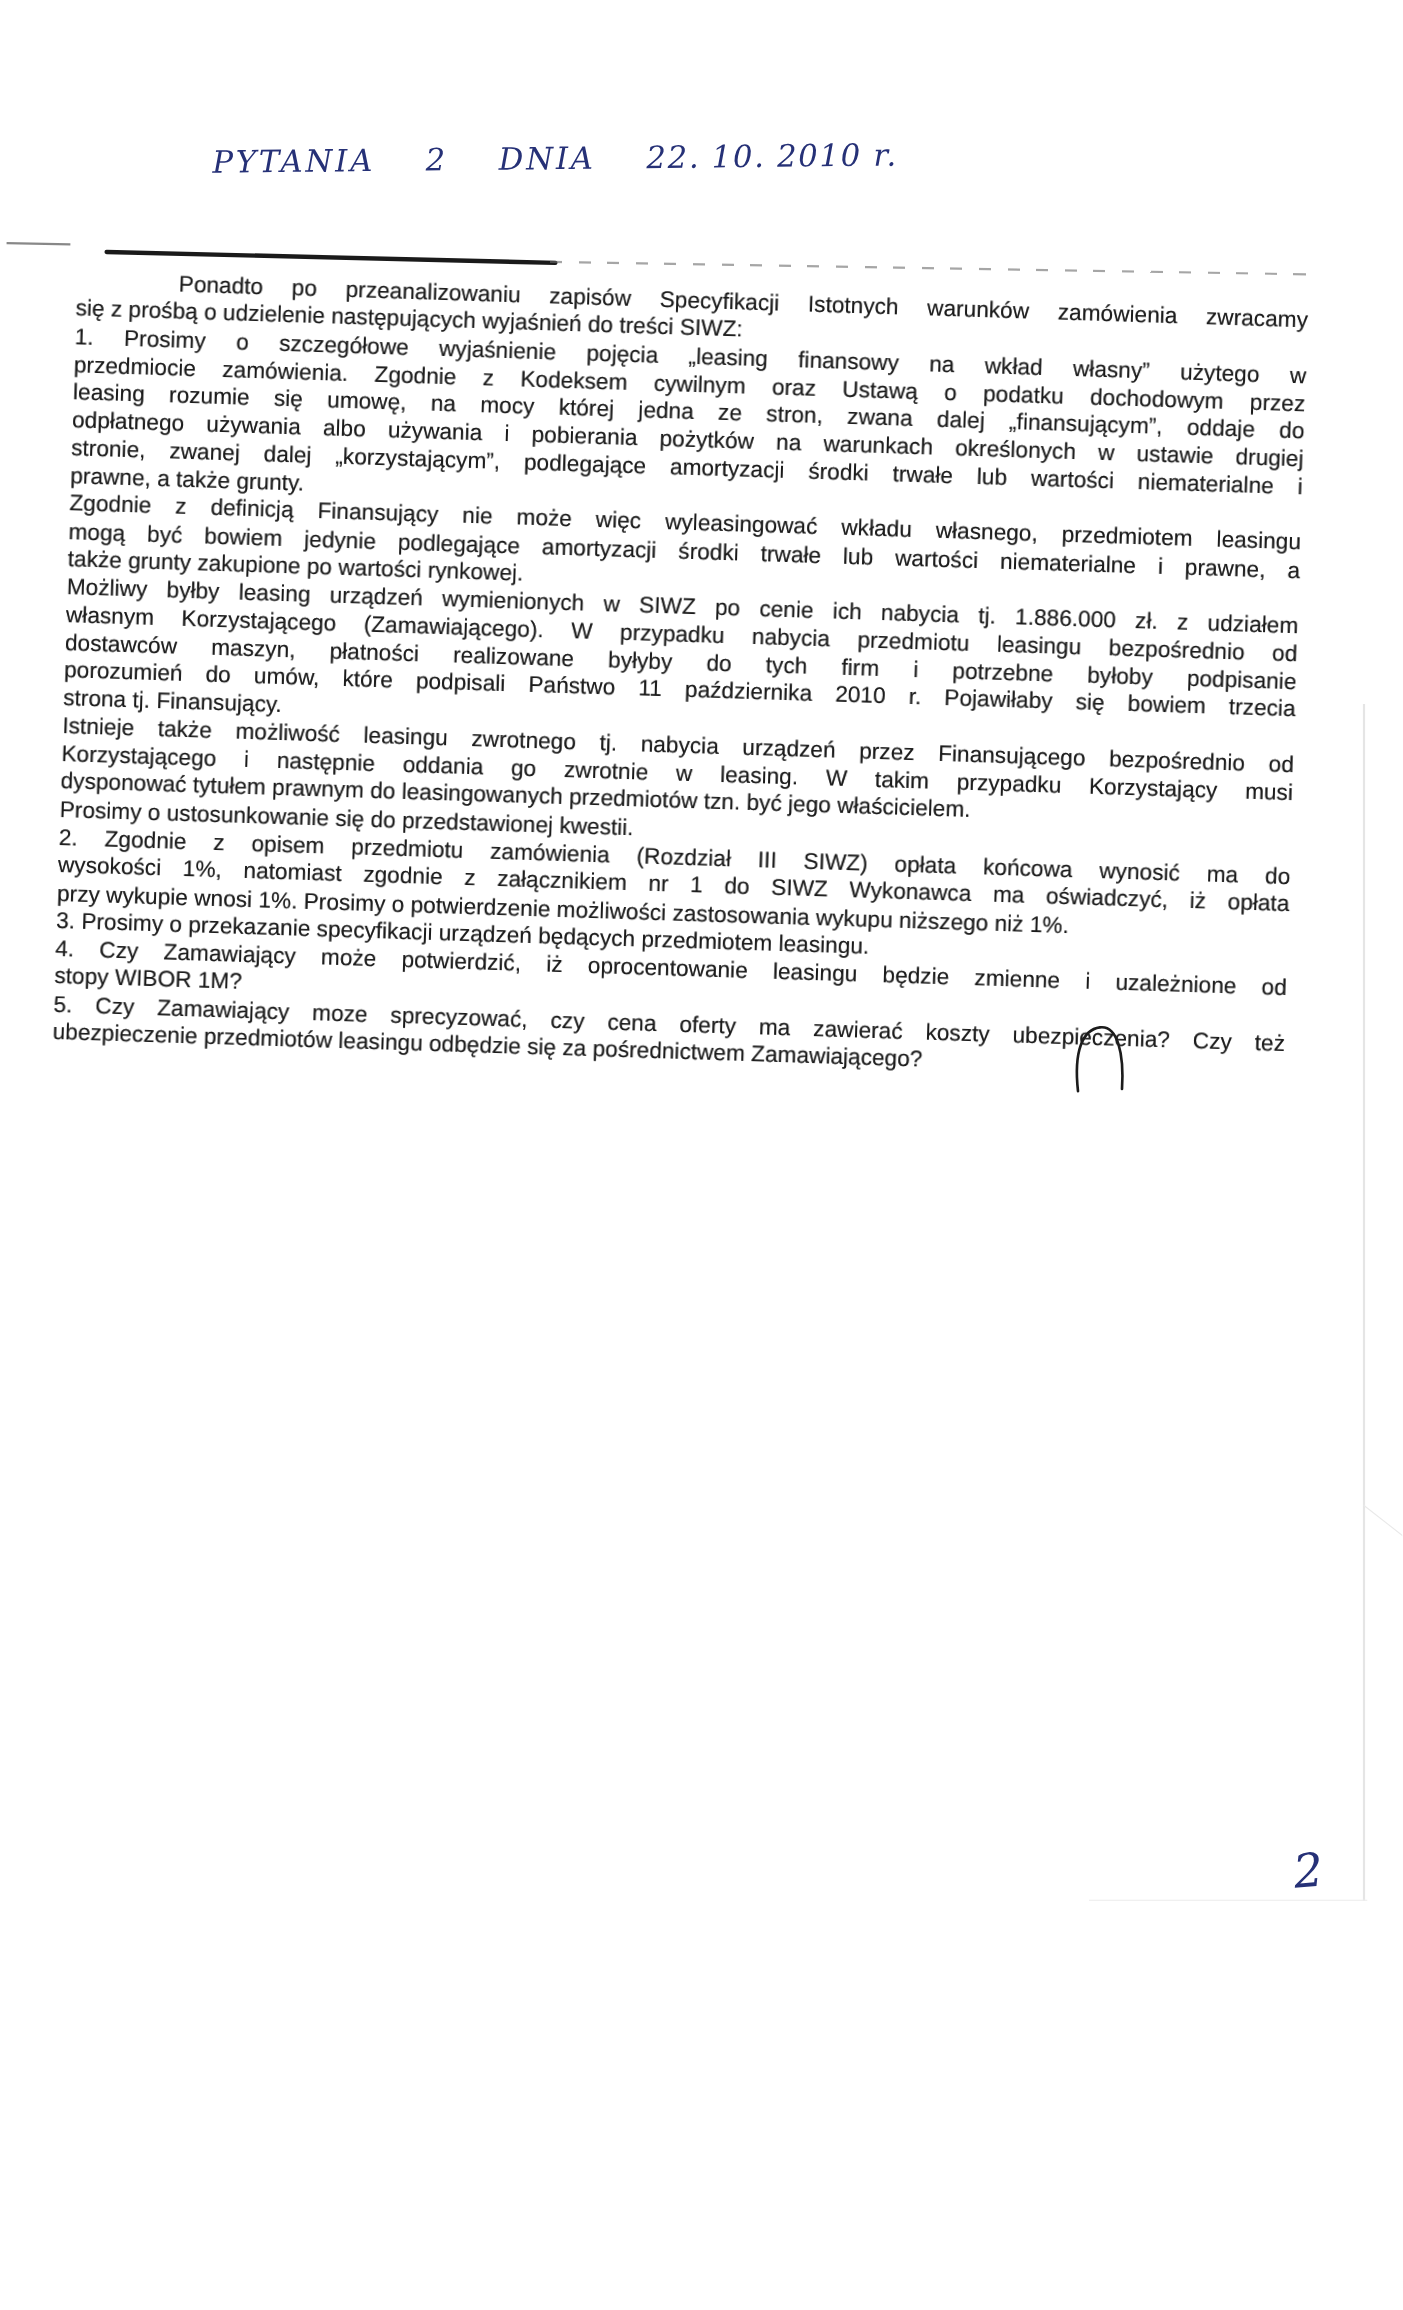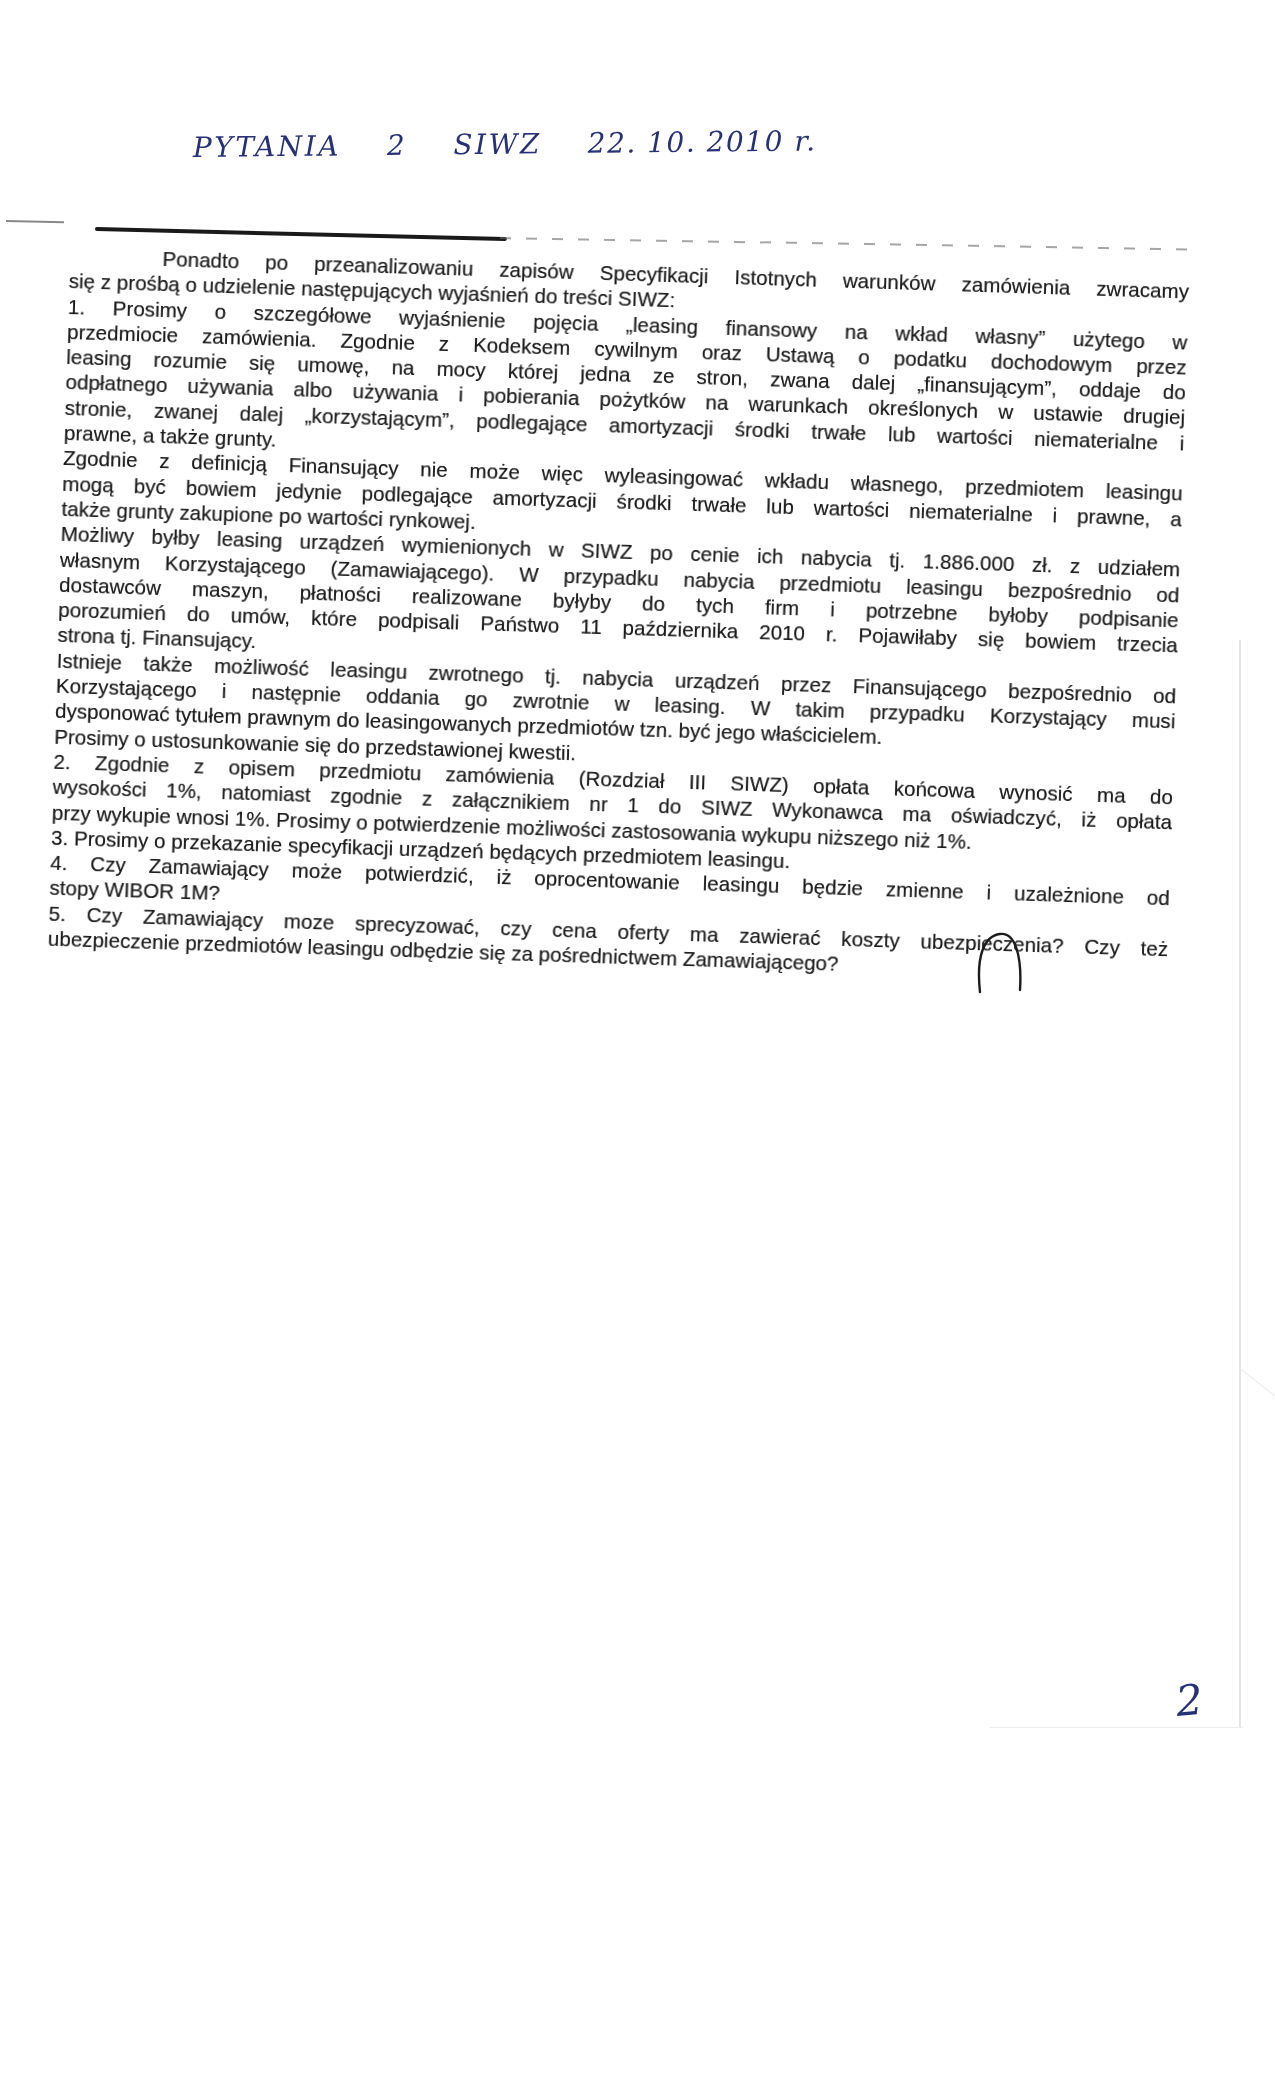--- a/index.html
+++ b/index.html
@@ -65,21 +65,21 @@
   .crease{position:absolute;left:1240px;top:1368px;width:66px;height:1px;background:#e9e9e9;transform:rotate(38deg);transform-origin:0 0;}
 </style>
 </head>
 <body>
 
 <div class="page">
 
   <div class="hand-header">
     <span>PYTANIA</span>
     <span>2</span>
-    <span>SIWZ</span>
+    <span>DNIA</span>
     <span class="date">22. 10. 2010 r.</span>
   </div>
 
   <div class="sep-dash"></div>
   <div class="sep-main"></div>
   <div class="sep-dotted"></div>
 
   <div class="body-block">
       <div class="line just ind">Ponadto po przeanalizowaniu zapisów Specyfikacji Istotnych warunków zamówienia zwracamy</div>
       <div class="line">się z prośbą o udzielenie następujących wyjaśnień do treści SIWZ:</div>

